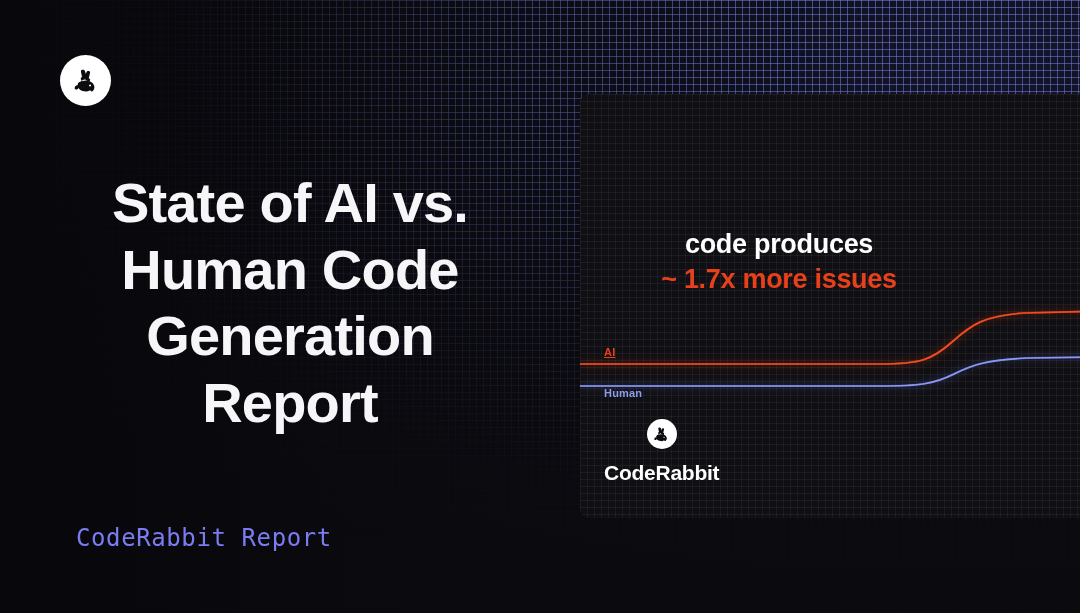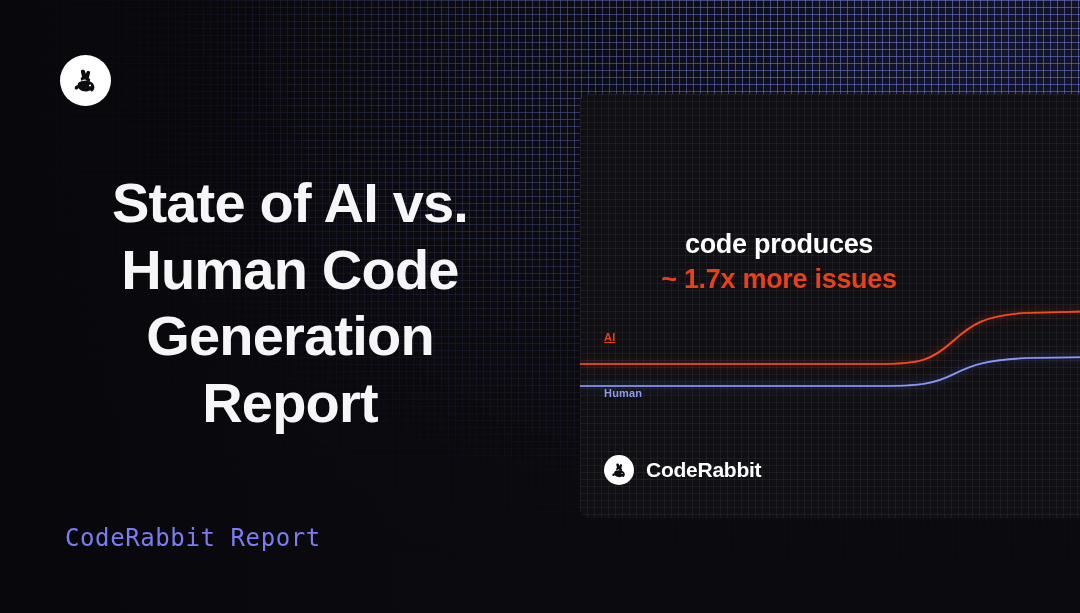--- a/index.html
+++ b/index.html
@@ -59,21 +59,21 @@
     font-size:56px;
     line-height:1.19;
     font-weight:700;
     letter-spacing:-0.8px;
     color:#f6f6f8;
     white-space:pre-line;
   }
 
   
   .report-label {
-    position:absolute; left:65px; top:524px;
+    position:absolute; left:76px; top:524px;
     font-family:"DejaVu Sans Mono", "Liberation Mono", monospace;
     font-size:24px;
     font-weight:400;
     letter-spacing:0.6px;
     color:#7b7cf2;
   }
 
   
   .report-card {
     position:absolute;
@@ -117,28 +117,28 @@
     width:520px; height:150px;
   }
   .chart-wrap svg { display:block; }
 
   .series-label {
     position:absolute;
     font-size:11px;
     font-weight:700;
     letter-spacing:.2px;
   }
-  .series-label.ai    { left:24px; top:237px; color:#e8401a;text-decoration:underline; }
+  .series-label.ai    { left:24px; top:252px; color:#e8401a;text-decoration:underline; }
   .series-label.human { left:24px; top:293px; color:#8e9bf0; }
 
   
   .card-footer {
     position:absolute;
     left:24px; bottom:33px;
-    display:flex; align-items:center; gap:12px;
+    display:flex; align-items:center; gap:12px;flex-direction:column;
   }
   .card-footer-mark {
     width:30px; height:30px;
     border-radius:50%;
     background:#ffffff;
     display:flex; align-items:center; justify-content:center;
     flex:0 0 auto;
   }
   .card-footer-word {
     font-size:21px;

